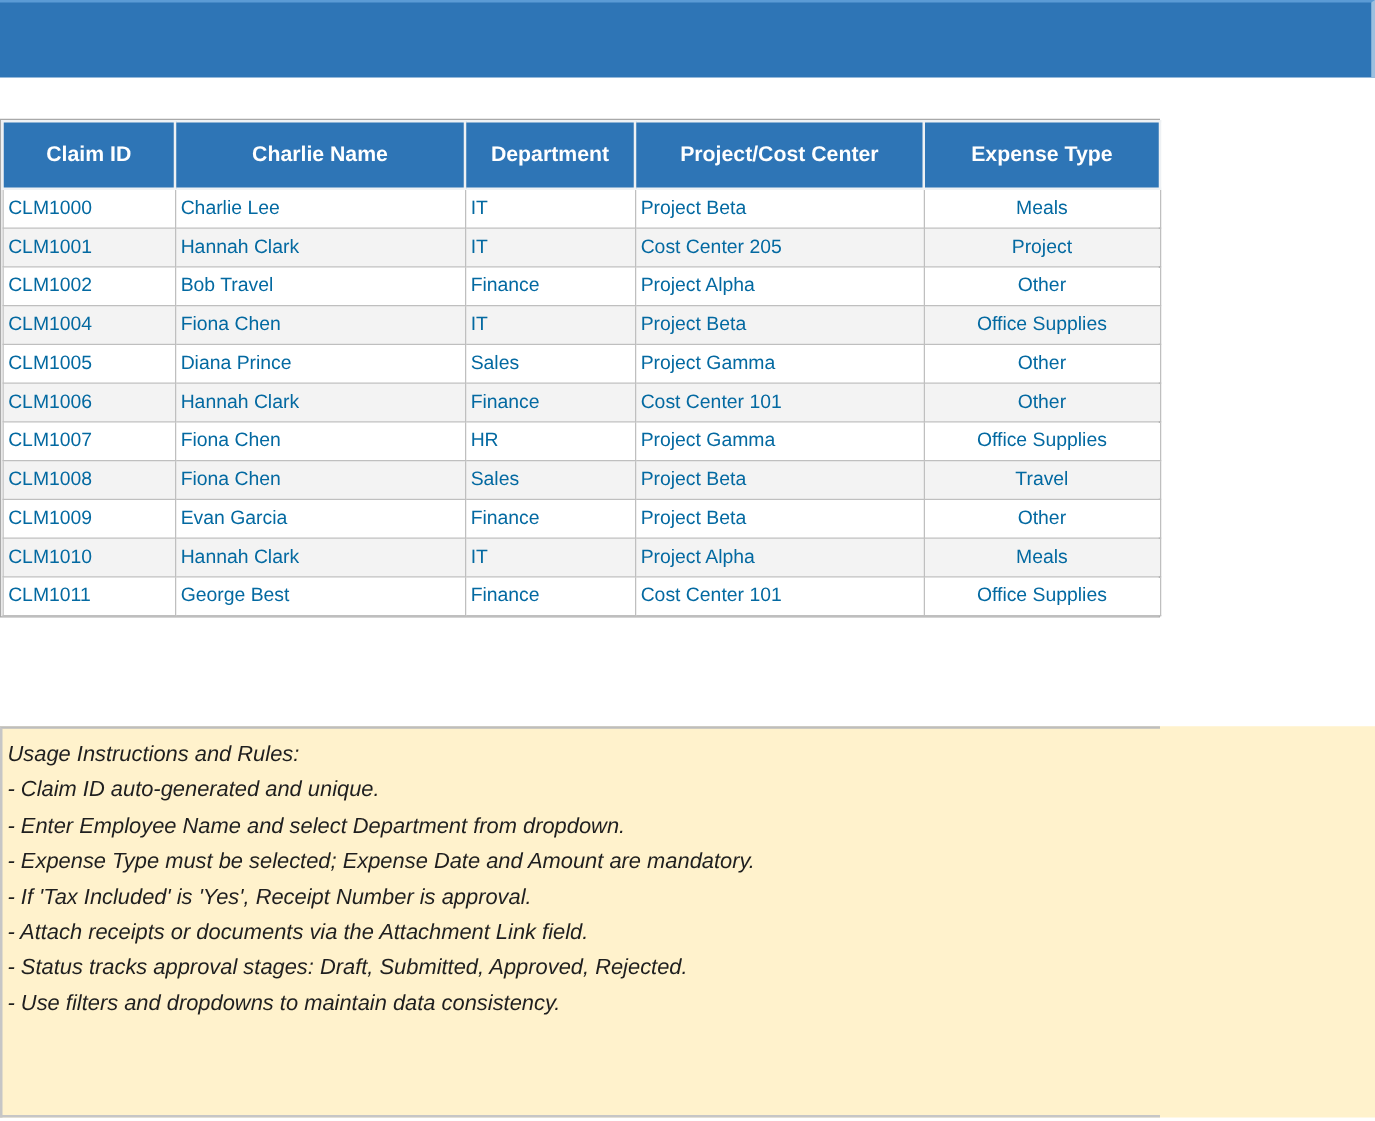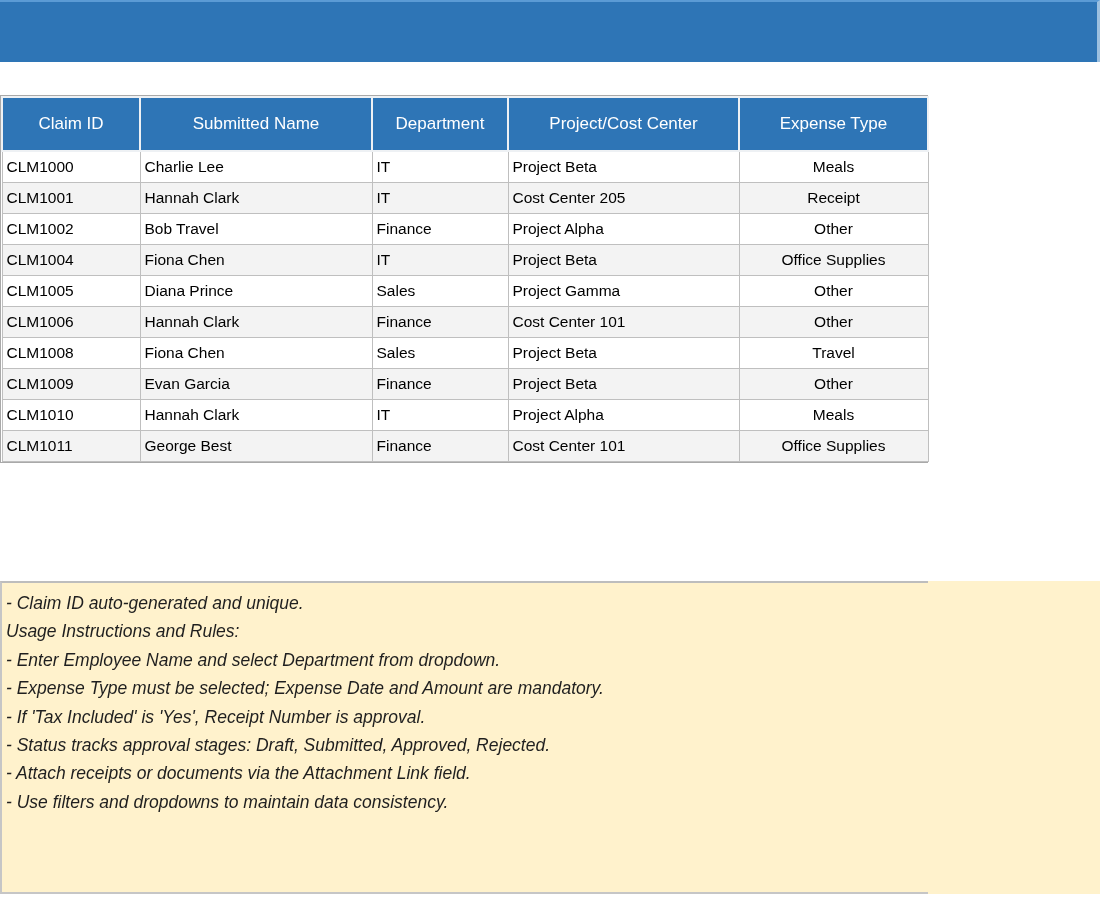--- a/index.html
+++ b/index.html
@@ -23,23 +23,23 @@
     border-top:2px solid var(--banner-highlight);
     border-right:3px solid #9cc0e0;}
 
   
   .table-wrap{position:absolute;left:0;top:95px;width:928px;
     border:1px solid #a9a9a9;background:#ffffff;}
   table{border-collapse:collapse;width:100%;table-layout:fixed;}
   col.c0{width:138px;} col.c1{width:232px;} col.c2{width:136px;}
   col.c3{width:231px;} col.c4{width:189px;}
   th{background:var(--header-blue);color:var(--header-text);
-    font-size:17px;font-weight:normal;height:49px;text-align:center;
+    font-size:17px;font-weight:bold;height:49px;text-align:center;
     border:2px solid #eef1f4;padding:16px 2px;}
-  td{font-size:15.5px;color:#000000;height:31px;
+  td{font-size:15.5px;color:#0369a1;height:31px;
     border:1px solid var(--grid-line);padding:0 4px 0 4px;
     white-space:nowrap;overflow:hidden;background:#ffffff;}
   tbody tr:nth-child(even) td{background:var(--row-band);}
   td:last-child{text-align:center;}
 
   
   .note{position:absolute;left:0;top:581px;width:1100px;height:313px;
     background:var(--note-bg);}
   .note-border{position:absolute;left:0;top:0;width:928px;height:100%;
     border-top:2px solid #bdbdbd;border-bottom:2px solid #c6c6c6;
@@ -60,40 +60,40 @@
       <colgroup>
         <col class="c0">
           <col class="c1">
           <col class="c2">
           <col class="c3">
           <col class="c4">
       </colgroup>
       <thead>
         <tr>
           <th>Claim ID</th>
-          <th>Submitted Name</th>
+          <th>Charlie Name</th>
           <th>Department</th>
           <th>Project/Cost Center</th>
           <th>Expense Type</th>
         </tr>
       </thead>
       <tbody>
           <tr>
             <td>CLM1000</td>
             <td>Charlie Lee</td>
             <td>IT</td>
             <td>Project Beta</td>
             <td>Meals</td>
           </tr>
           <tr>
             <td>CLM1001</td>
             <td>Hannah Clark</td>
             <td>IT</td>
             <td>Cost Center 205</td>
-            <td>Receipt</td>
+            <td>Project</td>
           </tr>
           <tr>
             <td>CLM1002</td>
             <td>Bob Travel</td>
             <td>Finance</td>
             <td>Project Alpha</td>
             <td>Other</td>
           </tr>
           <tr>
             <td>CLM1004</td>
@@ -108,20 +108,27 @@
             <td>Sales</td>
             <td>Project Gamma</td>
             <td>Other</td>
           </tr>
           <tr>
             <td>CLM1006</td>
             <td>Hannah Clark</td>
             <td>Finance</td>
             <td>Cost Center 101</td>
             <td>Other</td>
+          </tr>
+          <tr>
+            <td>CLM1007</td>
+            <td>Fiona Chen</td>
+            <td>HR</td>
+            <td>Project Gamma</td>
+            <td>Office Supplies</td>
           </tr>
           <tr>
             <td>CLM1008</td>
             <td>Fiona Chen</td>
             <td>Sales</td>
             <td>Project Beta</td>
             <td>Travel</td>
           </tr>
           <tr>
             <td>CLM1009</td>
@@ -144,24 +151,24 @@
             <td>Cost Center 101</td>
             <td>Office Supplies</td>
           </tr>
         </tbody>
     </table>
   </div>
 
   <div class="note">
     <div class="note-border"></div>
     <div class="note-lines">
+        <div>Usage Instructions and Rules:</div>
         <div>- Claim ID auto-generated and unique.</div>
-        <div>Usage Instructions and Rules:</div>
         <div>- Enter Employee Name and select Department from dropdown.</div>
         <div>- Expense Type must be selected; Expense Date and Amount are mandatory.</div>
         <div>- If 'Tax Included' is 'Yes', Receipt Number is approval.</div>
+        <div>- Attach receipts or documents via the Attachment Link field.</div>
         <div>- Status tracks approval stages: Draft, Submitted, Approved, Rejected.</div>
-        <div>- Attach receipts or documents via the Attachment Link field.</div>
         <div>- Use filters and dropdowns to maintain data consistency.</div>
       </div>
   </div>
 
 </div>
 
 </body></html>

